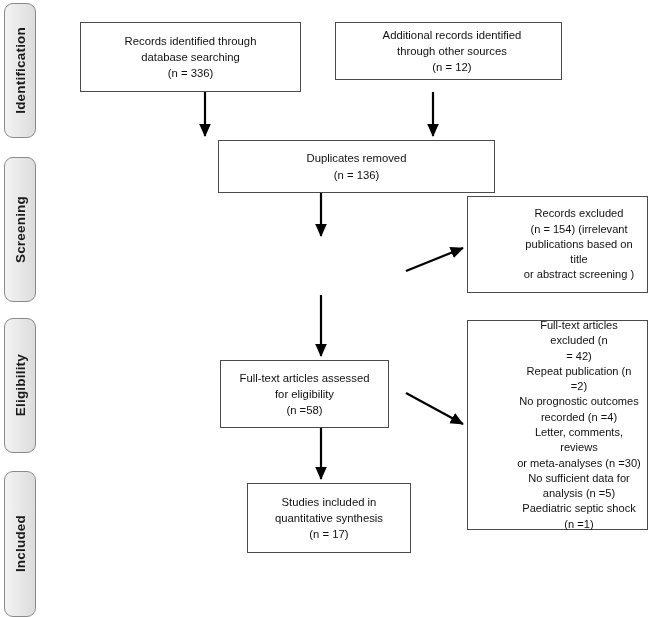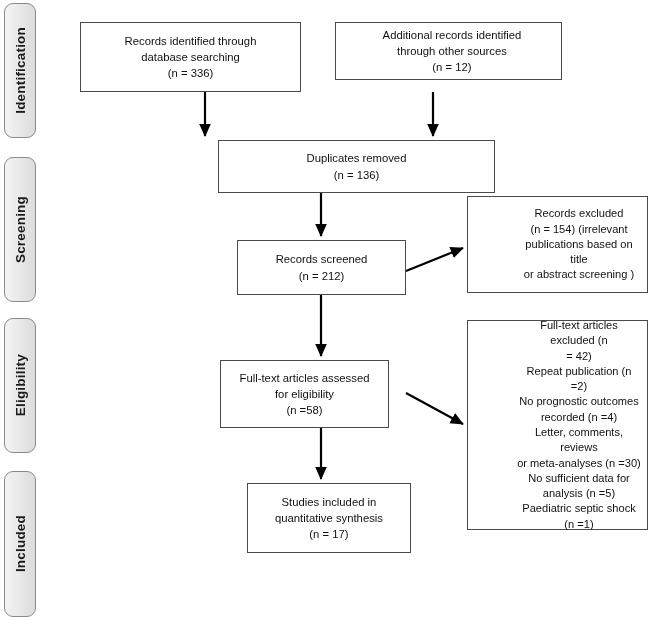--- a/index.html
+++ b/index.html
@@ -122,24 +122,20 @@
     <span class="flow-box-text">Additional records identified
 through other sources
 (n = 12)</span>
   </div>
 
   <div class="flow-box" style="left:182px; top:140px; width:277px; height:53px;margin-left:36px;">
     <span class="flow-box-text">Duplicates removed
 (n = 136)</span>
   </div>
 
-  <div class="flow-box" style="left:237px; top:240px; width:169px; height:55px;">
-    <span class="flow-box-text">Records screened
-(n = 212)</span>
-  </div>
 
   <div class="flow-box tight" style="left:467px; top:196px; width:181px; height:97px;">
     <span class="flow-box-text">Records excluded
 (n = 154) (irrelevant
 publications based on title
 or abstract screening )</span>
   </div>
 
   <div class="flow-box" style="left:220px; top:360px; width:169px; height:68px;">
     <span class="flow-box-text">Full-text articles assessed

